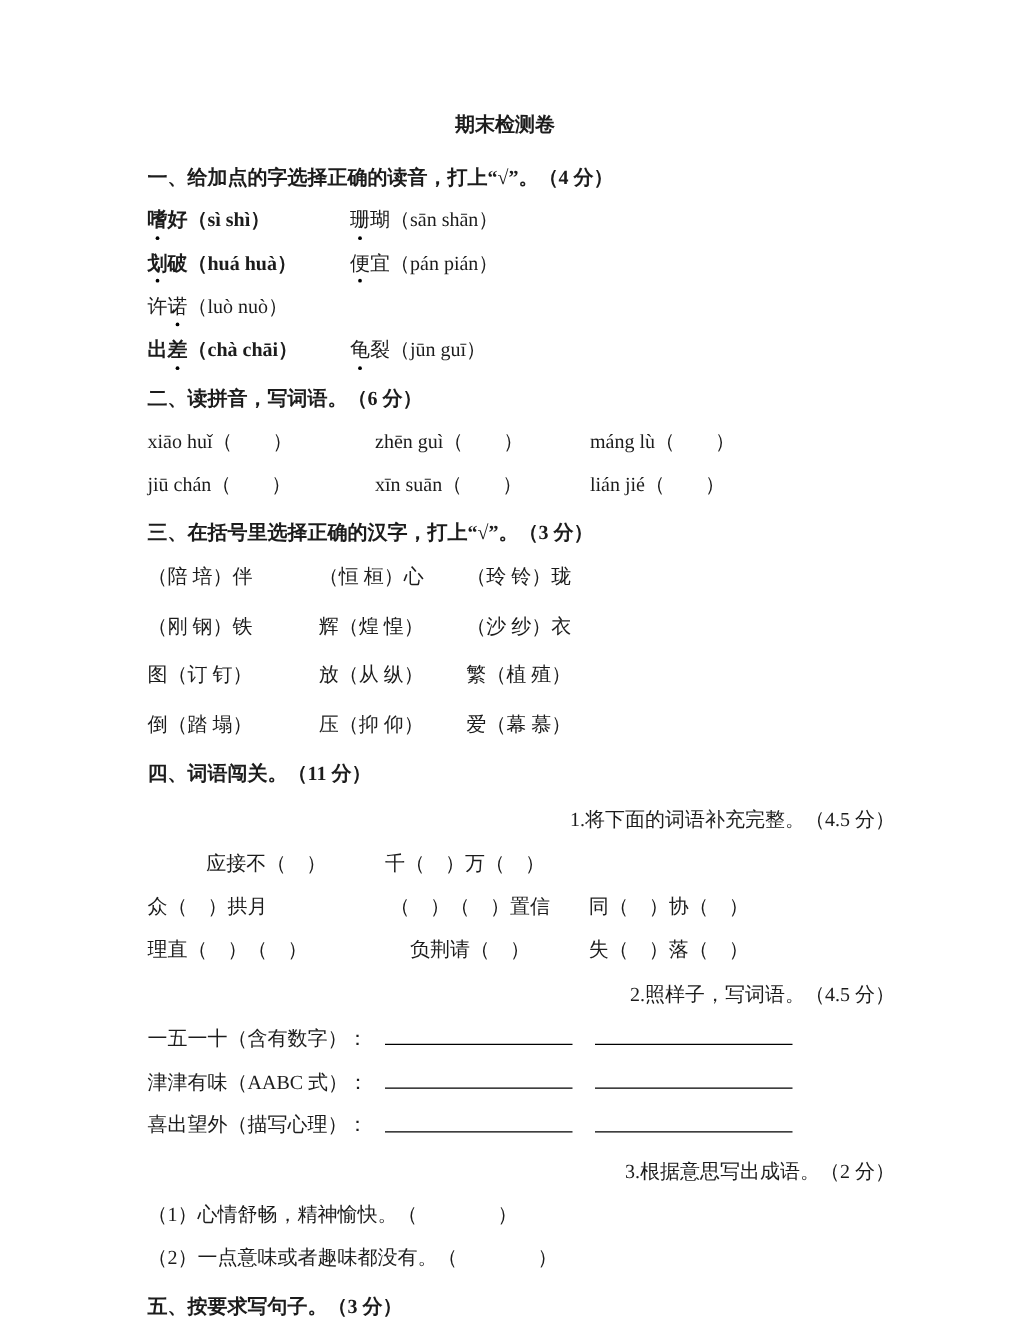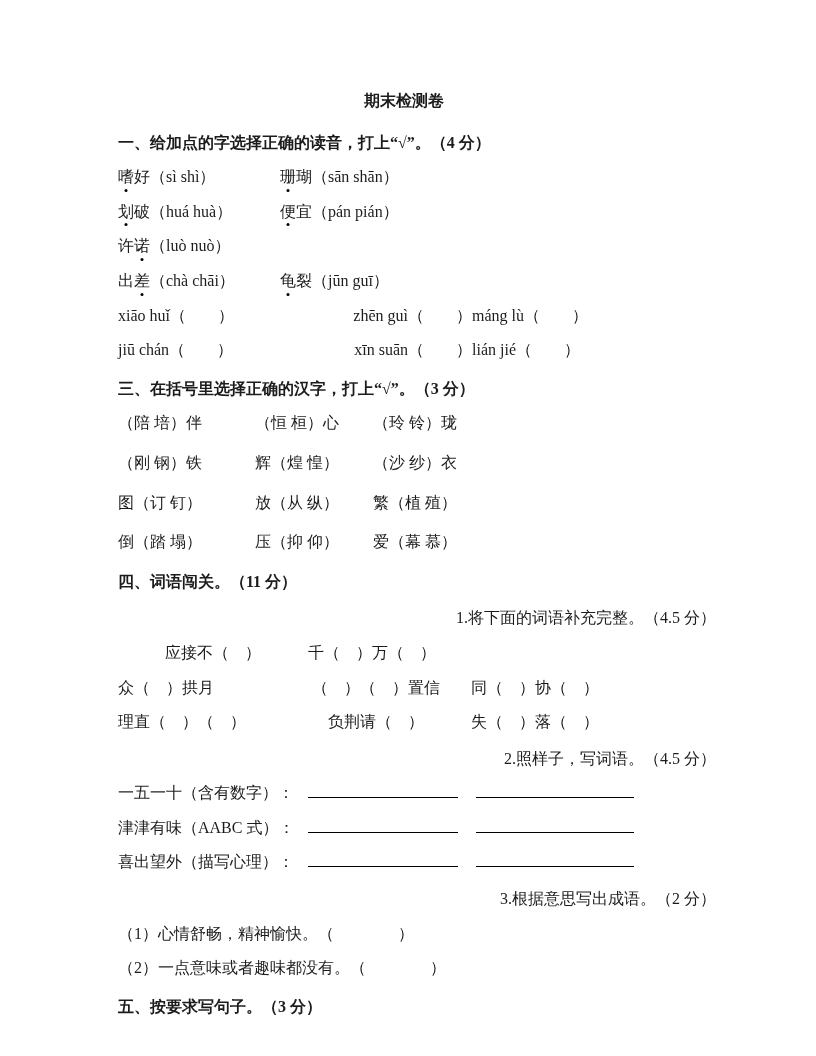--- a/index.html
+++ b/index.html
@@ -8,23 +8,23 @@
     width:816px; height:1056px; overflow:hidden;
     font-family:"Liberation Serif","DejaVu Serif",serif;
     font-size:16px; color:#1c1c1c; line-height:1.35;
   }
   .page { padding:90px 100px 0 118px;border-radius:15px; }
   .title { font-size:16px; font-weight:bold; text-align:center; width:572px; margin-bottom:20px; }
   .heading { font-weight:bold; margin:17px 0 13px; }
   .subheading { margin:15px 0 13px;text-align:right; }
   .line { margin-bottom:13px; }
   .row { display:flex; }
-  .s1col  { width:162px; }
+  .s1col  { width:162px;font-weight:bold; }
   .s2c1   { width:182px; }
-  .s2c2   { width:172px;text-align:right; }
+  .s2c2   { width:172px; }
   .s3c1   { width:137px; }
   .s3c2   { width:118px; }
   .s41c1  { width:163px; }
   .s41c2  { width:190px;text-align:center; }
   .s3 .line { margin-bottom:18px; }
   
   .dt { position:relative; display:inline-block; }
   .dt::after {
     content:""; position:absolute; left:50%; bottom:-4px;
     transform:translateX(-50%); width:3px; height:3px;
@@ -55,20 +55,21 @@
     <span><span></span><span class="dt">便</span><span>宜（pán pián）</span></span>
   </div>
   <div class="row line">
     <span><span>许</span><span class="dt">诺</span><span>（luò nuò）</span></span>
   </div>
   <div class="row line">
     <span class="s1col"><span>出</span><span class="dt">差</span><span>（chà chāi）</span></span>
     <span><span></span><span class="dt">龟</span><span>裂（jūn guī）</span></span>
   </div>
 
+  <div class="heading">二、读拼音，写词语。（6 分）</div>
 
   <div class="row line">
     <span class="s2c1">xiāo huǐ（　　）</span>
     <span class="s2c2">zhēn guì（　　）</span>
     <span>máng lù（　　）</span>
   </div>
   <div class="row line">
     <span class="s2c1">jiū chán（　　）</span>
     <span class="s2c2">xīn suān（　　）</span>
     <span>lián jié（　　）</span>

